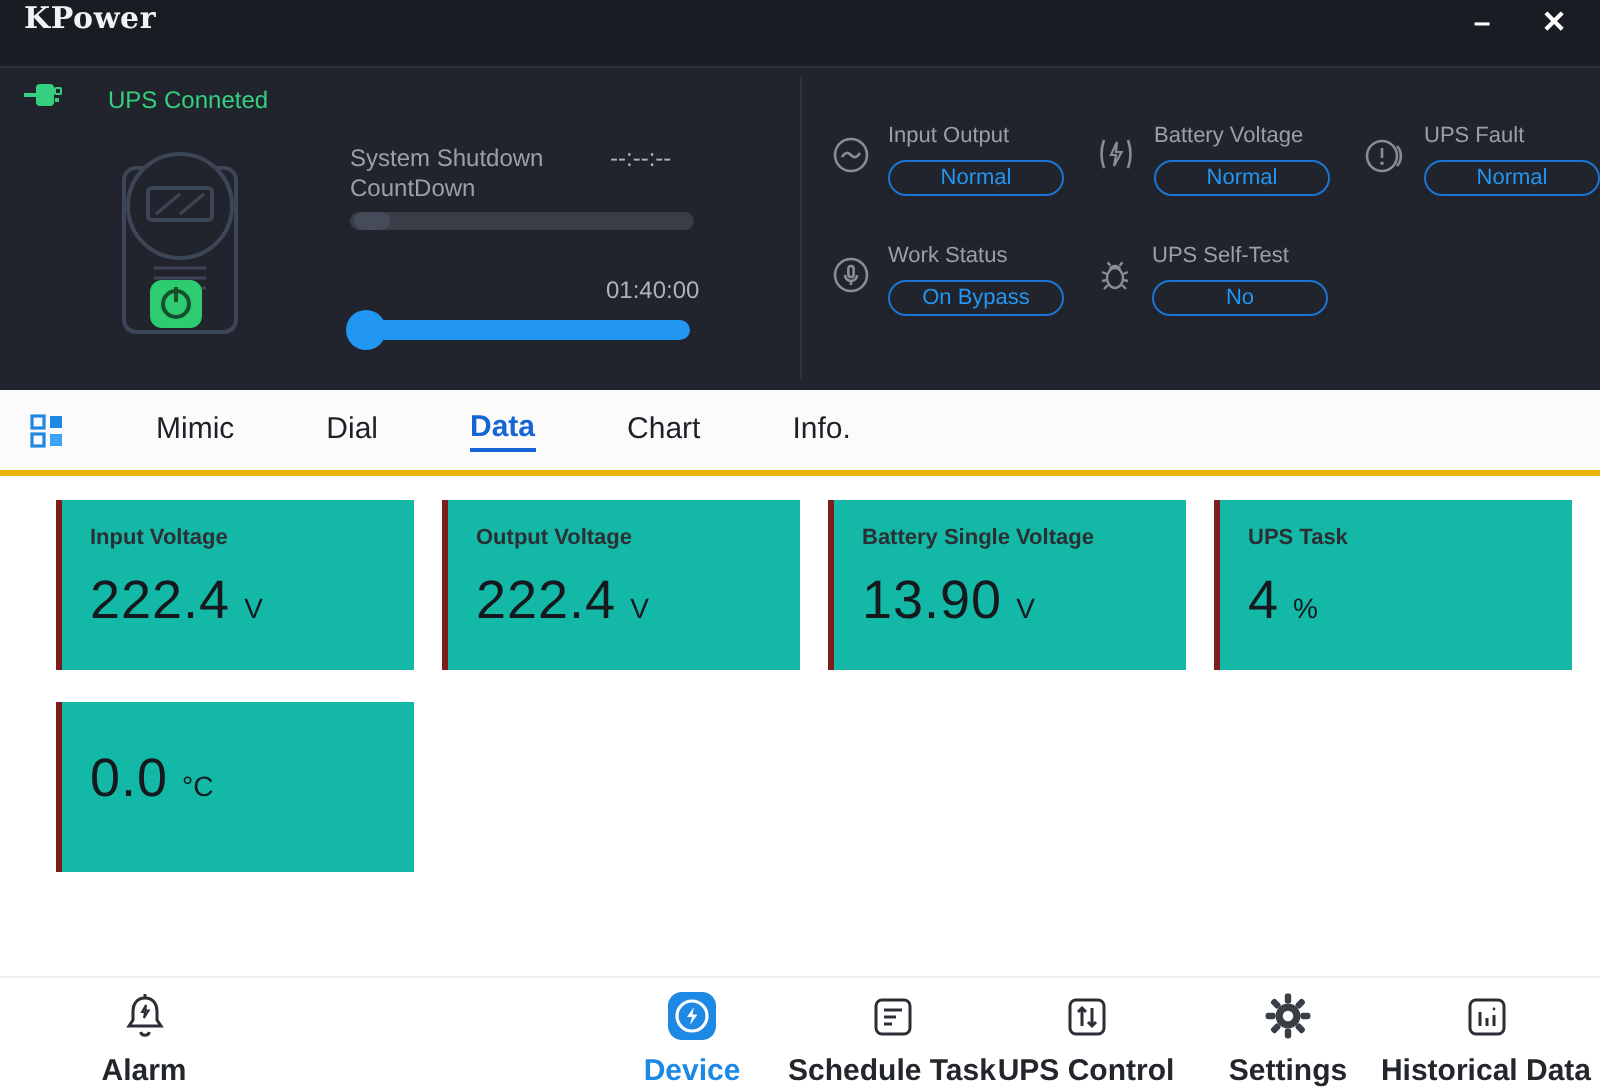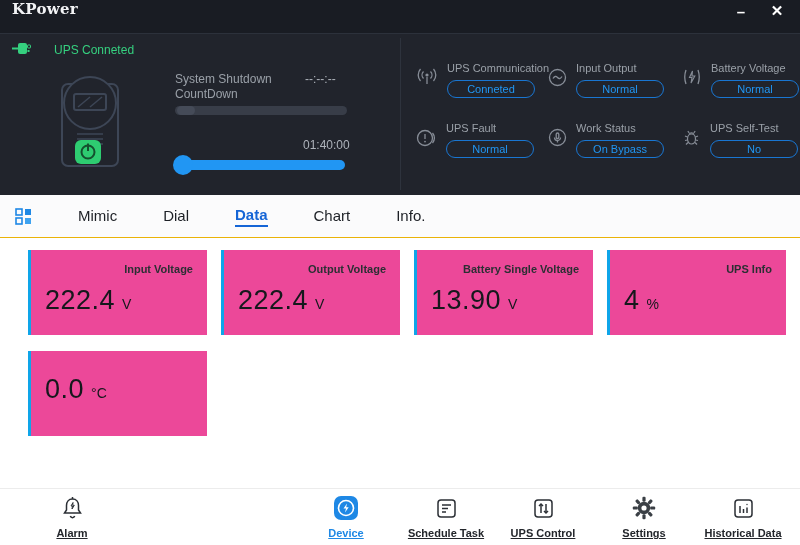--- a/index.html
+++ b/index.html
@@ -40,42 +40,42 @@
     display:grid; grid-template-columns:132px 134px 128px; grid-row-gap:24px; }
   .status-cell { display:flex; align-items:flex-start; gap:9px; padding-left:14px; }
   .status-icon { color:#878d97; flex:0 0 auto; margin-top:6px; }
   .status-label { color:#9aa0a8; font-size:11px; white-space:nowrap; }
   .status-pill { margin-top:6px; width:88px; height:18px; border:1px solid #1976d2;
     border-radius:9px; color:#2196f3; font-size:11px; display:flex;
     align-items:center; justify-content:center; }
 
   
   .tabbar { position:absolute; left:0; top:195px; width:800px; height:43px;
-    background:#fbfbfc; border-bottom:1px solid #eab308; display:flex; align-items:center; }
+    background:#fbfbfc; border-bottom:3px solid #eab308; display:flex; align-items:center; }
   .grid-btn { margin-left:15px; cursor:pointer; display:flex; }
   .tab { font-size:15px; color:#1d2026; margin-left:46px; cursor:pointer; padding-bottom:2px; }
   .tab.active { color:#1565d6; font-weight:bold; border-bottom:2px solid #1565d6;text-align:center; }
 
   
   .content { position:absolute; left:0; top:238px; width:800px; height:250px; background:#ffffff; }
   .card-grid { position:absolute; left:28px; top:12px; width:760px;
     display:grid; grid-template-columns:repeat(4, 179px); grid-column-gap:14px; grid-row-gap:16px; }
-  .card { background:#ec4899; border-left:3px solid #0ea5e9; height:85px; padding:13px 14px;text-align:right; }
+  .card { background:#14b8a6; border-left:3px solid #7f1d1d; height:85px; padding:13px 14px; }
   .card-label { font-size:11px; font-weight:bold; color:#2b2f33; }
   .card-value-row { margin-top:10px; display:flex; align-items:baseline; }
   .card-value { font-size:27px; color:#15181c; letter-spacing:.5px; }
   .card-unit { font-size:14px; color:#15181c; margin-left:7px; }
 
   
   .bottomnav { position:absolute; left:0; top:488px; width:800px; height:57px;
     background:#ffffff; border-top:1px solid #ececec; }
   .nav-item { position:absolute; top:6px; transform:translateX(-50%); text-align:center;
     cursor:pointer; width:110px; }
   .nav-icon { height:26px; display:flex; align-items:center; justify-content:center; color:#3a3f45; }
-  .nav-label { margin-top:6px; font-size:11px; font-weight:bold; color:#23262b; white-space:nowrap;text-decoration:underline; }
+  .nav-label { margin-top:6px; font-size:15px; font-weight:bold; color:#23262b; white-space:nowrap; }
   .nav-item.active .nav-label { color:#1e88e5; }
 </style>
 </head>
 <body>
 
 <div class="titlebar">
   <span class="app-title">KPower</span>
   <div class="win-controls">
     <span class="win-btn">–</span>
     <span class="win-btn">✕</span>
@@ -120,36 +120,20 @@
 
   <div class="mid-value" style="left:303px; top:104px;">01:40:00</div>
   <div class="blue-slider">
     <div class="blue-knob"></div>
   </div>
 
   <div class="v-divider"></div>
 
   <div class="status-grid">
 
-    <div class="status-cell">
-      <span class="status-icon">
-        <svg width="22" height="18" viewBox="0 0 22 18" fill="none" stroke="currentColor" stroke-width="1.3">
-          <circle cx="11" cy="7" r="1.6" fill="currentColor" stroke="none"></circle>
-          <line x1="11" y1="9" x2="11" y2="16"></line>
-          <path d="M7.5 10.5 a5 5 0 0 1 0-7"></path>
-            <path d="M14.5 3.5 a5 5 0 0 1 0 7"></path>
-          <path d="M4.5 13 a9 9 0 0 1 0-12"></path>
-            <path d="M17.5 1 a9 9 0 0 1 0 12"></path>
-        </svg>
-      </span>
-      <div>
-        <div class="status-label">UPS Communication</div>
-        <div class="status-pill">Conneted</div>
-      </div>
-    </div>
 
     <div class="status-cell">
       <span class="status-icon">
         <svg width="19" height="19" viewBox="0 0 19 19" fill="none" stroke="currentColor" stroke-width="1.3">
           <circle cx="9.5" cy="9.5" r="8"></circle>
           <path d="M5 10.5 q2.2-3.5 4.5-1 t4.5-1"></path>
         </svg>
       </span>
       <div>
         <div class="status-label">Input Output</div>
@@ -263,21 +247,21 @@
 
     <div class="card">
       <div class="card-label">Battery Single Voltage</div>
       <div class="card-value-row">
         <span class="card-value">13.90</span>
         <span class="card-unit">V</span>
       </div>
     </div>
 
     <div class="card">
-      <div class="card-label">UPS Info</div>
+      <div class="card-label">UPS Task</div>
       <div class="card-value-row">
         <span class="card-value">4</span>
         <span class="card-unit">%</span>
       </div>
     </div>
 
     <div class="card">
       <div class="card-value-row">
         <span class="card-value">0.0</span>
         <span class="card-unit">°C</span>

